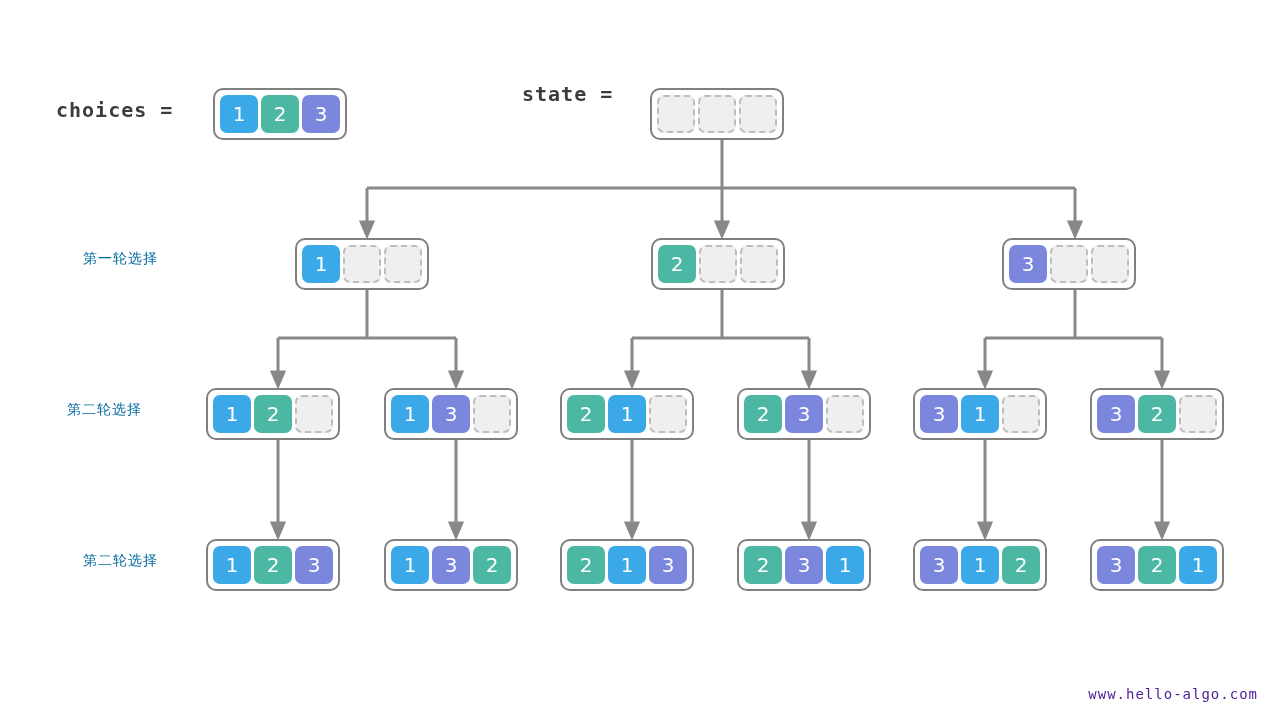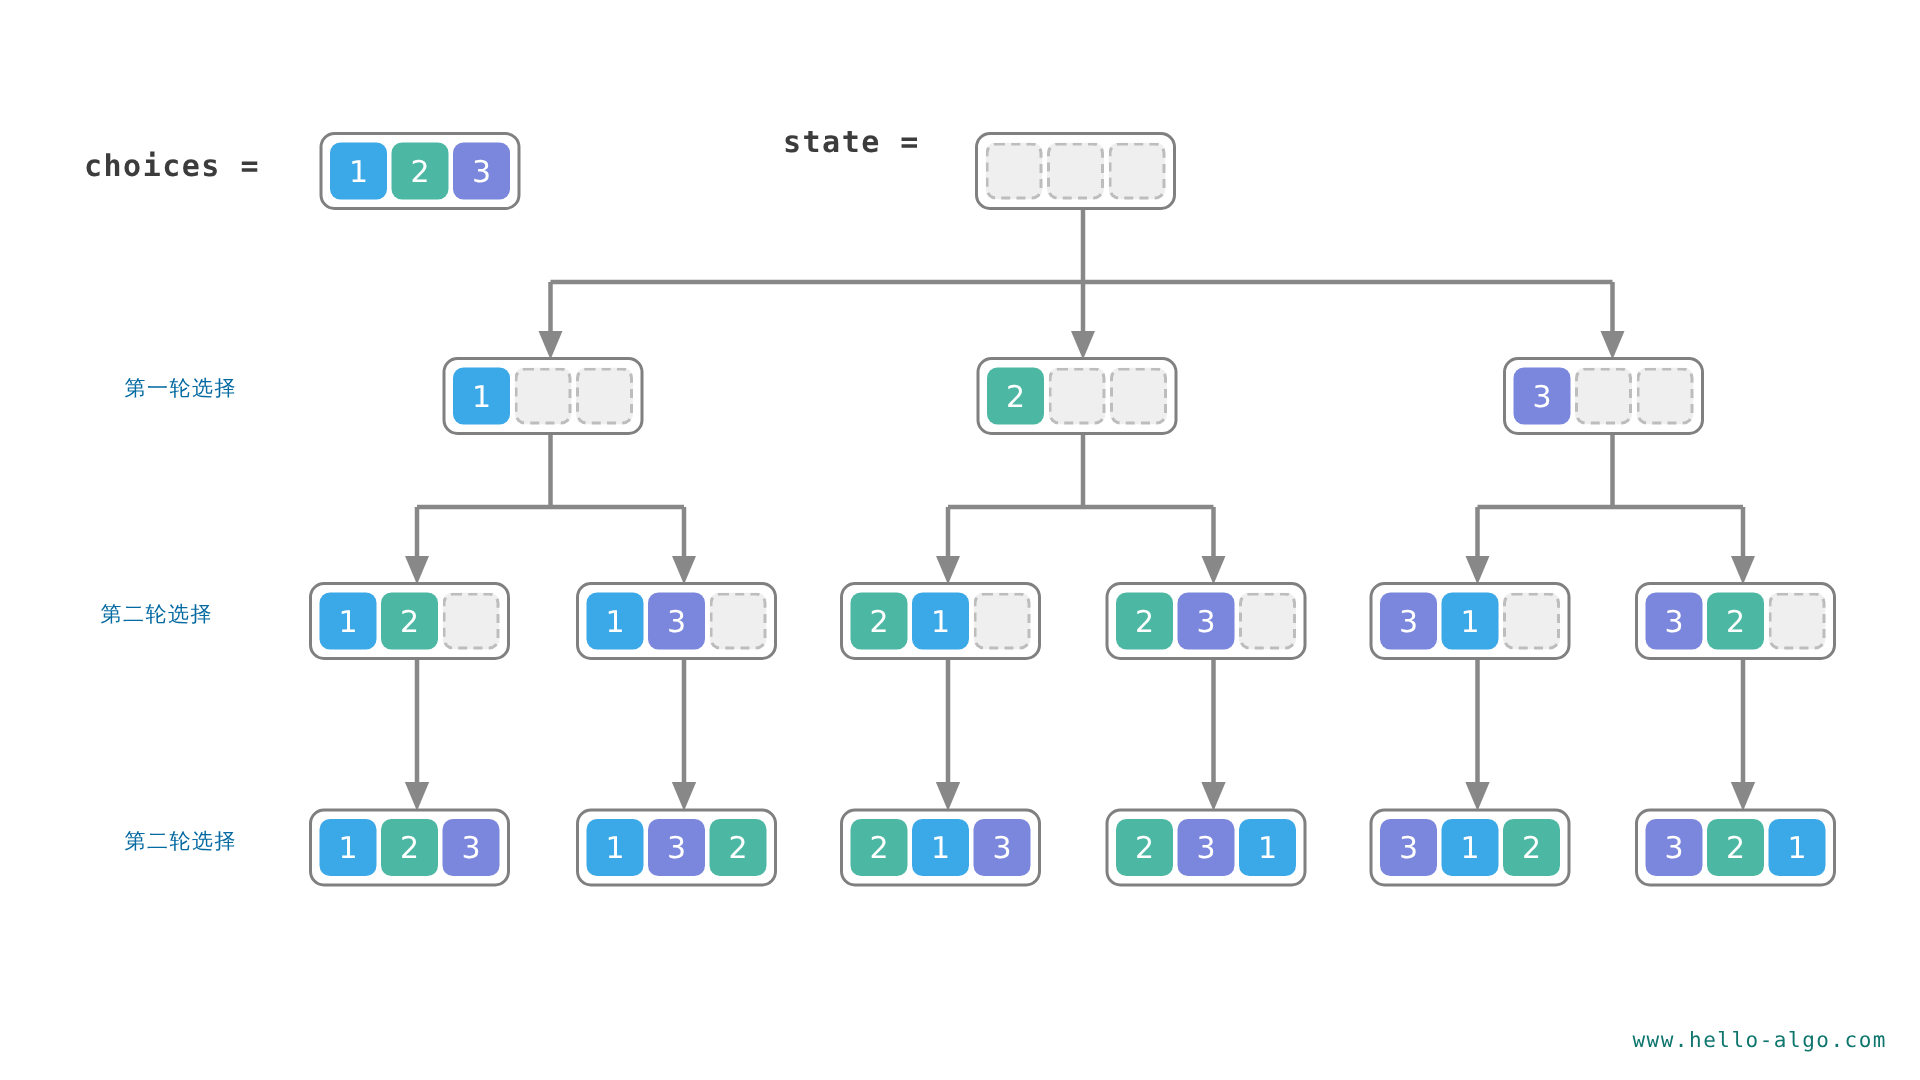--- a/index.html
+++ b/index.html
@@ -85,21 +85,21 @@
   .cell.v2 { background: #4cb8a4; }
   .cell.v3 { background: #7b86dd; }
 
   
   .watermark {
     position: absolute;
     right: 22px;
     bottom: 18px;
     font-family: "DejaVu Sans Mono", "Liberation Mono", monospace;
     font-size: 14px;
-    color: #0f766e;
+    color: #4c1d95;
     letter-spacing: 1px;
     white-space: nowrap;
   }
 </style>
 </head>
 <body>
 
 <div id="canvas">
 
   <svg id="edges" viewBox="0 0 1280 720" xmlns="http://www.w3.org/2000/svg">

